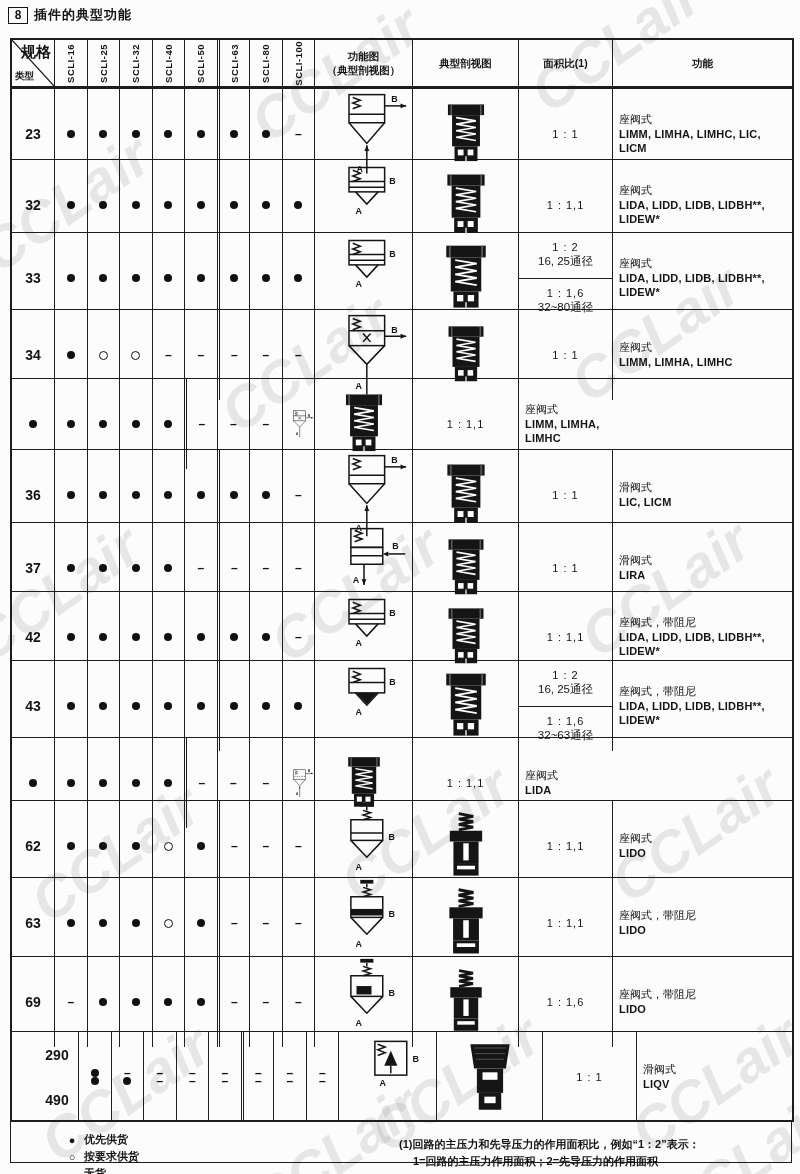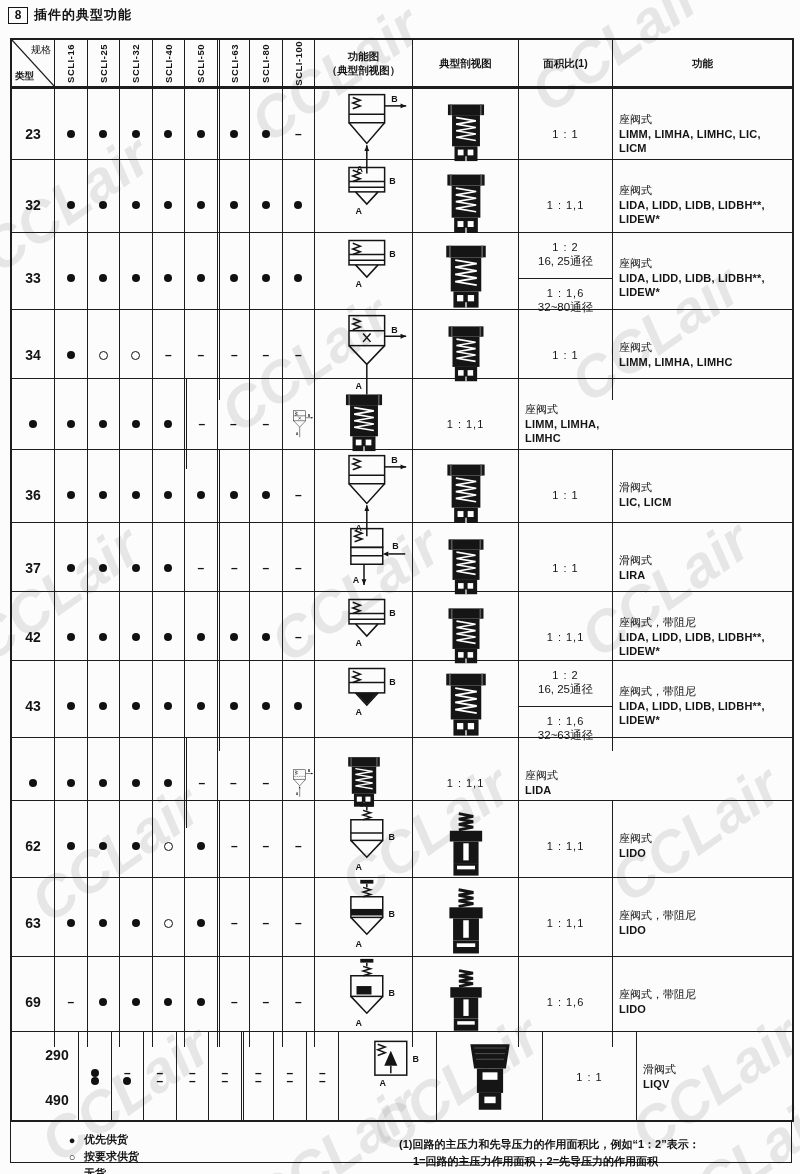--- a/index.html
+++ b/index.html
@@ -16,21 +16,21 @@
   .title-text{font-size:13px;font-weight:bold;letter-spacing:1px;}
   
   .vtable{position:absolute;left:10px;top:38px;width:780px;border:2px solid #1d1d1d;
           background:transparent;z-index:1;}
   .grid-row{display:grid;grid-template-columns:42px repeat(8,32.5px) 98px 106px 94px 180px;}
   .thead{height:46px;border-bottom:2px solid #1d1d1d;}
   .thead > div{border-left:1px solid #1d1d1d;display:flex;align-items:center;justify-content:center;}
   .thead > div:first-child{border-left:none;}
   .corner{position:relative;padding:0;}
   .corner svg{position:absolute;inset:0;}
-  .corner .c-top{position:absolute;top:3px;right:3px;font-size:10px;font-weight:400;}
+  .corner .c-top{position:absolute;top:3px;right:3px;font-size:15px;font-weight:700;}
   .corner .c-bot{position:absolute;bottom:3px;left:3px;font-size:9.5px;font-weight:600;}
   .vhead{writing-mode:vertical-rl;transform:rotate(180deg);font-size:9.5px;font-weight:600;
          letter-spacing:.5px;}
   .hhead{font-size:10.5px;font-weight:600;text-align:center;line-height:1.35;flex-direction:column;}
   .thead .dbl, .trow .dbl{border-left:3px double #1d1d1d;}
   .thead .major, .trow .major{border-left:1.5px solid #1d1d1d;}
   .trow{border-top:1.5px solid #1d1d1d;}
   .trow > div{border-left:1px solid #1d1d1d;display:flex;align-items:center;justify-content:center;
               position:relative;}
   .trow > div:first-child{border-left:none;}

